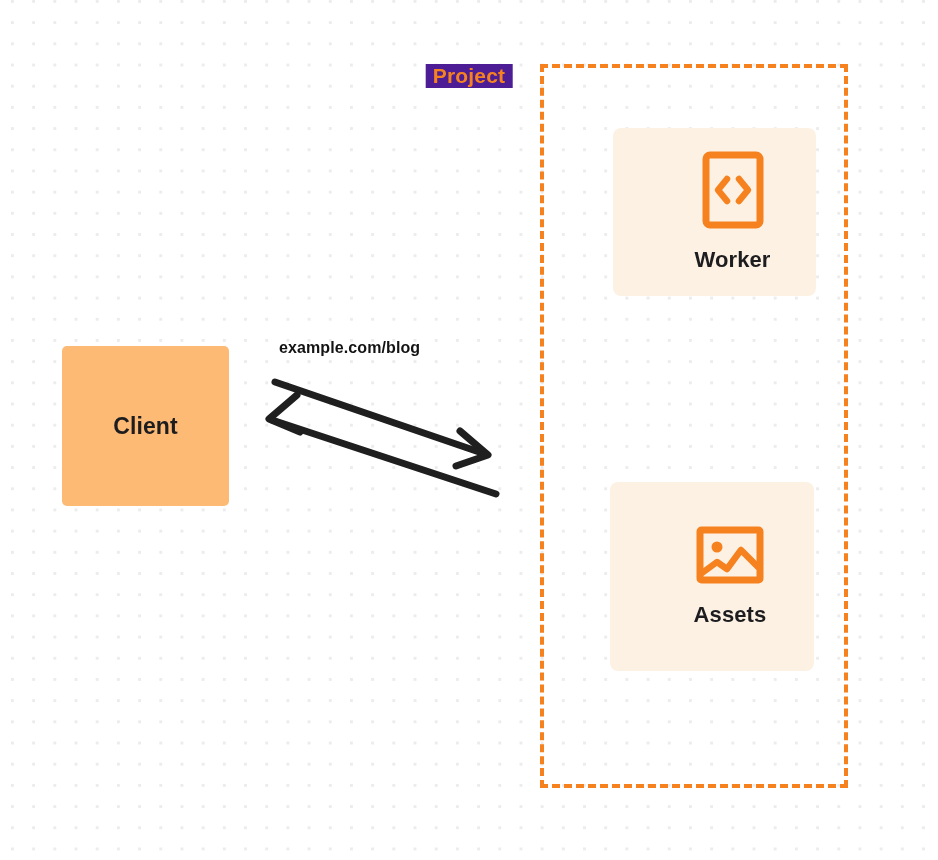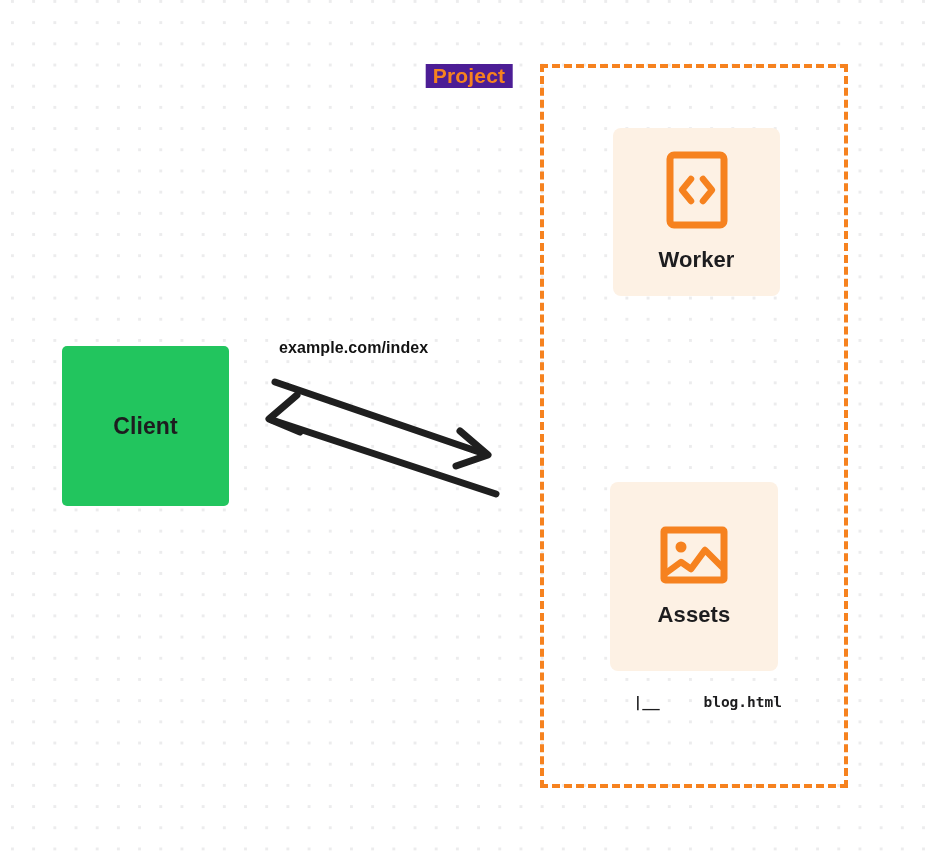--- a/index.html
+++ b/index.html
@@ -26,21 +26,21 @@
     pointer-events: none;
   }
 
   
   #client-node {
     position: absolute;
     left: 62px;
     top: 346px;
     width: 167px;
     height: 160px;
-    background: #22c55e;
+    background: #fdba74;
     border-radius: 5px;
     display: flex;
     align-items: center;
     justify-content: center;
   }
   #client-node .node-label {
     font-size: 23px;
     font-weight: 700;
     color: #1d1d1f;
     letter-spacing: .1px;
@@ -91,20 +91,21 @@
 
   
   .service-card {
     position: absolute;
     background: #fdf1e4;
     border-radius: 8px;
     display: flex;
     flex-direction: column;
     align-items: center;
     justify-content: center;
+    padding-left: 36px;
   }
   #worker-card { left: 613px; top: 128px;  width: 167px; height: 168px; }
   #assets-card { left: 610px; top: 482px;  width: 168px; height: 189px; }
 
   .service-icon {
     display: block;
     margin-bottom: 14px;
   }
   .service-name {
     font-size: 22px;
@@ -131,21 +132,21 @@
 </style>
 </head>
 <body>
 
 <div id="dot-grid"></div>
 
 <div id="client-node">
   <span class="node-label">Client</span>
 </div>
 
-<div id="request-label">example.com/index</div>
+<div id="request-label">example.com/blog</div>
 
 <svg id="arrow-layer" viewBox="0 0 270 160" width="270" height="160" xmlns="http://www.w3.org/2000/svg">
 
   <g>
     <path d="M 25 22 L 235 94" fill="none" stroke="#1f1f1f" stroke-width="7" stroke-linecap="round"></path>
     <path d="M 210 71 L 238 95 L 206 106" fill="none" stroke="#1f1f1f" stroke-width="7" stroke-linecap="round" stroke-linejoin="round"></path>
   </g>
 
   <g>
     <path d="M 246 134 L 22 60" fill="none" stroke="#1f1f1f" stroke-width="7" stroke-linecap="round"></path>
@@ -172,15 +173,14 @@
     <svg width="68" height="58" viewBox="0 0 68 58" xmlns="http://www.w3.org/2000/svg">
       <rect x="4" y="4" width="60" height="50" rx="1.5" ry="1.5" fill="none" stroke="#f6821f" stroke-width="7"></rect>
       <circle cx="21" cy="21" r="5.5" fill="#f6821f"></circle>
       <path d="M 6 47 L 21 36 L 31 43 L 45 24 L 62 41" fill="none" stroke="#f6821f" stroke-width="6.5" stroke-linecap="round" stroke-linejoin="round"></path>
     </svg>
   </span>
   <span class="service-name">Assets</span>
 </div>
 
 <div id="assets-file-tree">
-  <span class="tree-row">   |__     blog.html</span>
   
 </div>
 
 </body></html>

